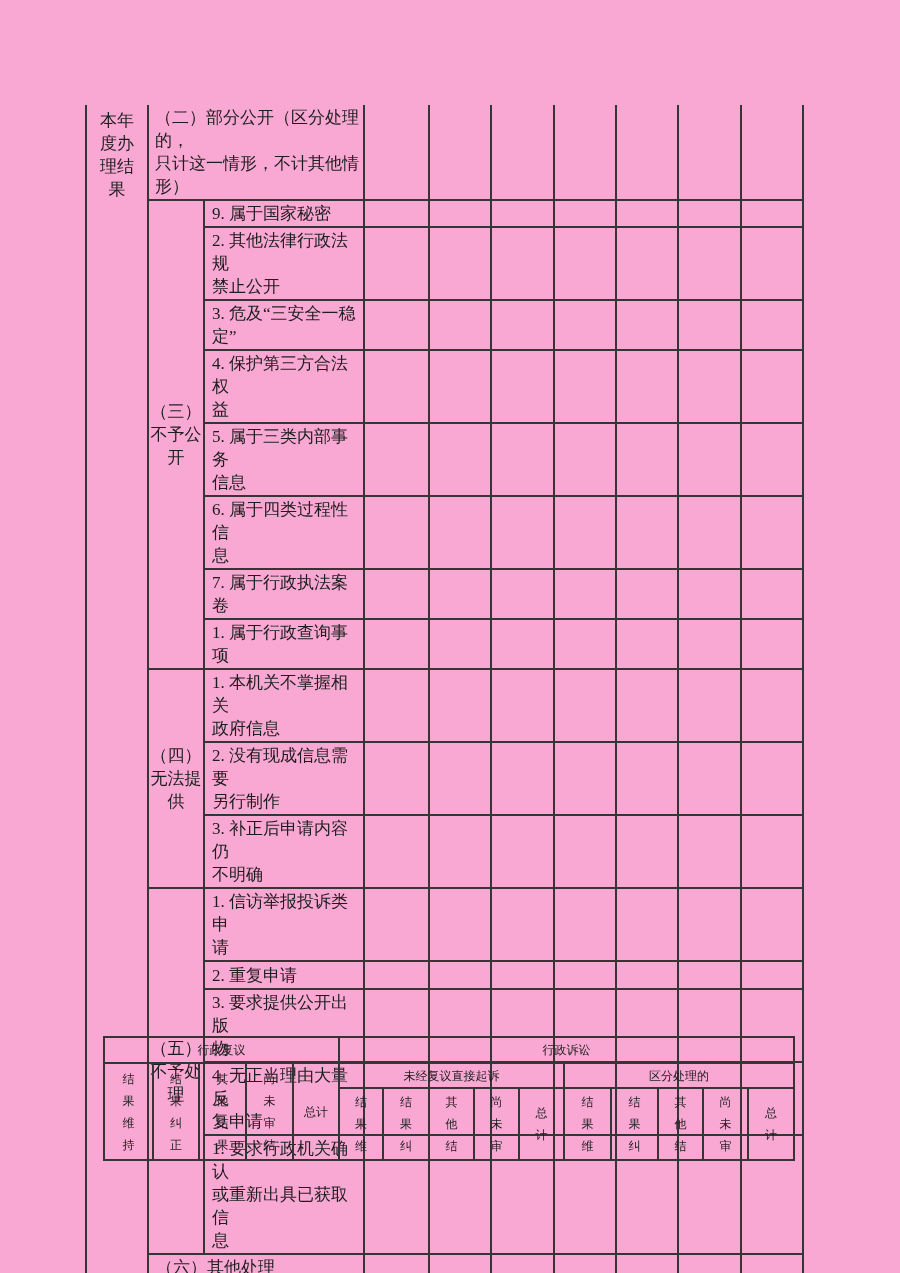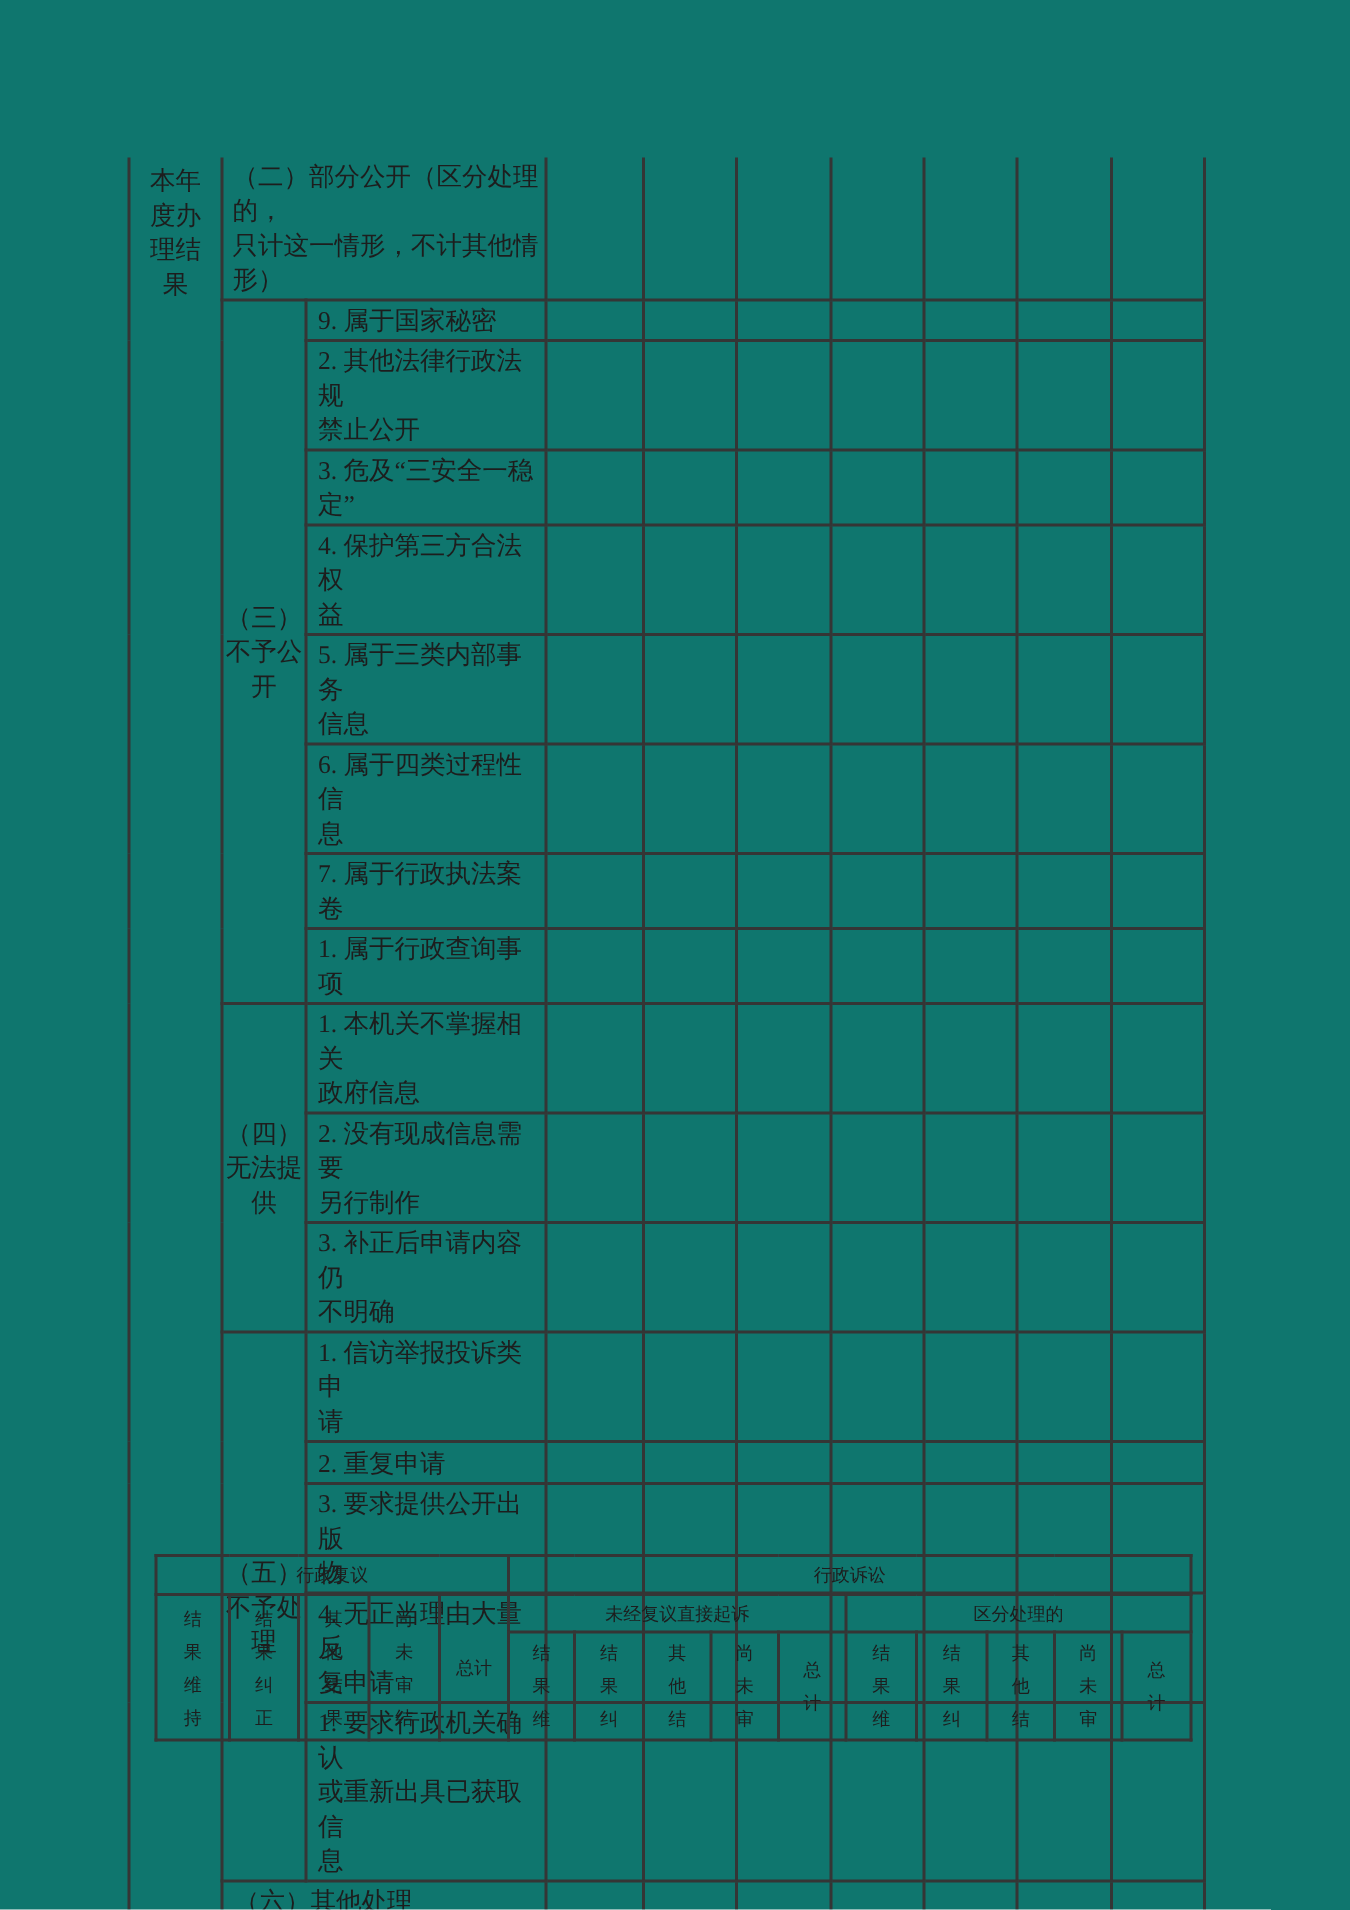--- a/index.html
+++ b/index.html
@@ -1,16 +1,16 @@
 <!DOCTYPE html>
 <html><head>
 <meta charset="utf-8">
 <style>
   html,body{margin:0;padding:0;background:#f2f2f2;}
-  .page{position:relative;width:900px;height:1273px;background:#0f766e;overflow:hidden;
+  .page{position:relative;width:900px;height:1273px;background:#f9a8d4;overflow:hidden;
         font-family:"Liberation Serif","DejaVu Serif",serif;color:#1d1d1d;}
   table{border-collapse:collapse;table-layout:fixed;}
   td{border:2px solid #353535;padding:0;overflow:hidden;}
 
   
   #t1{position:absolute;left:85px;top:105px;width:717px;}
   #t1 tr.rfirst td{border-top:none;}
   #t1 td{font-size:17px;line-height:23px;}
   .colA{vertical-align:top;text-align:center;white-space:pre-line;padding-top:4px;}
   .glabel{vertical-align:middle;text-align:center;white-space:pre-line;}

